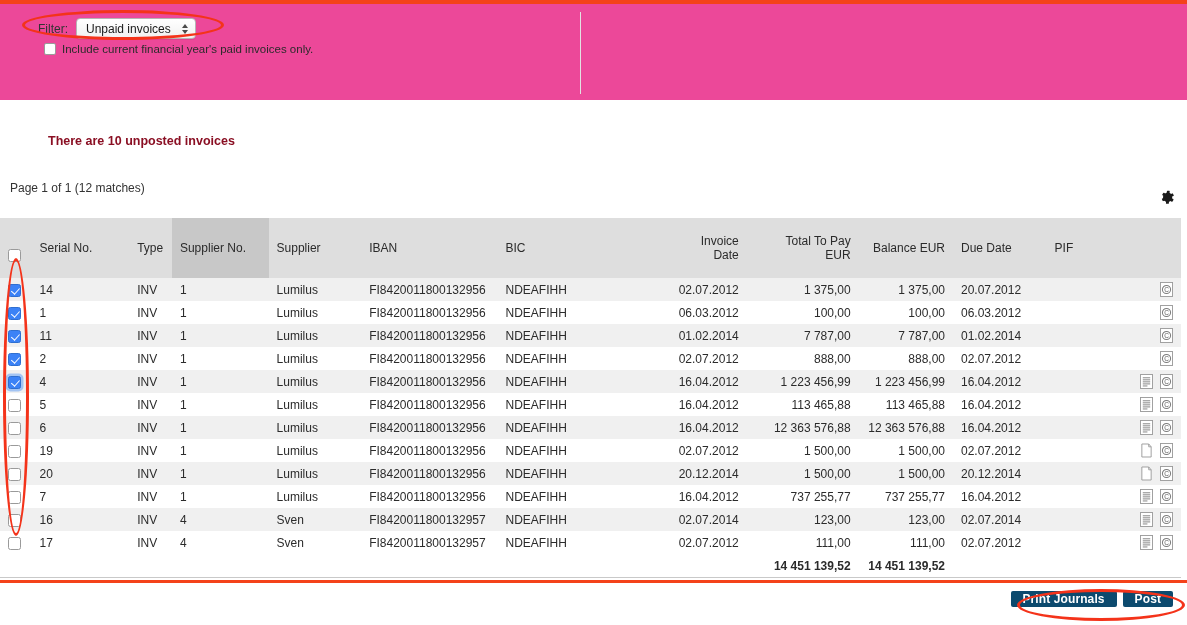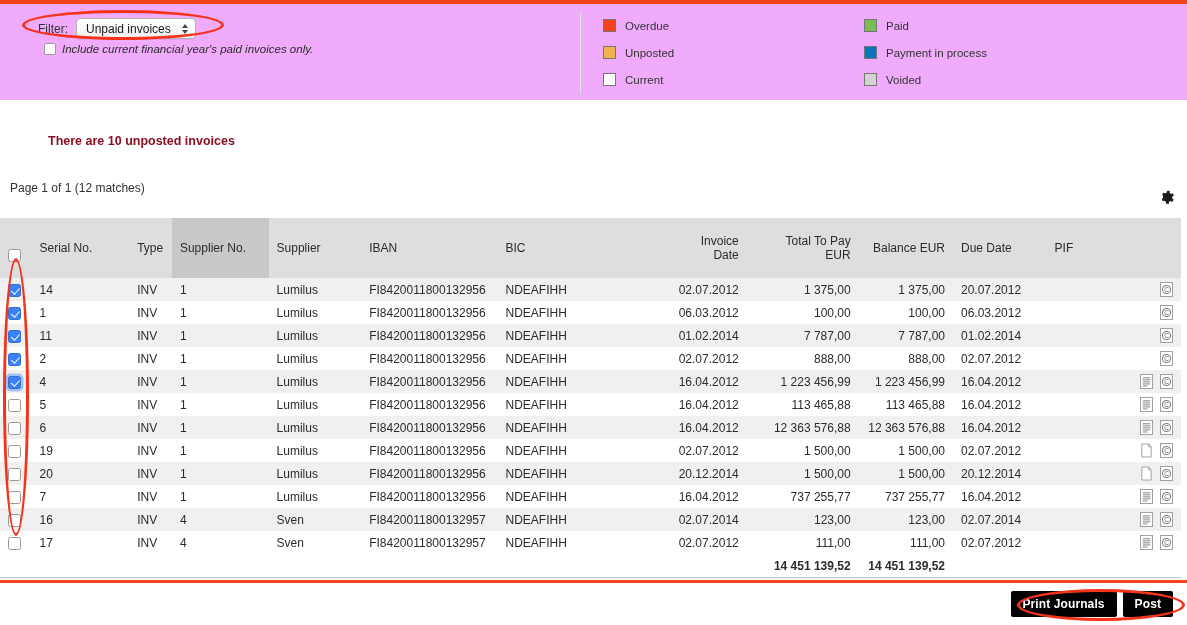--- a/index.html
+++ b/index.html
@@ -17,21 +17,21 @@
   .top-accent {
     position: absolute; top: 0; left: 0;
     width: 1187px; height: 4px;
     background: #f4421a;
   }
 
   
   .top-panel {
     position: absolute; top: 4px; left: 0;
     width: 1187px; height: 96px;
-    background: #f0abfc;
+    background: #ec4899;
   }
   .filter-row {
     position: absolute; top: 14px; left: 38px;
     display: flex; align-items: center; gap: 8px;
   }
   .filter-label { font-size: 12px; color: #333; }
   .select-box {
     position: relative;
     display: inline-flex; align-items: center;
     height: 21px; min-width: 115px;
@@ -53,21 +53,21 @@
     display: block; width: 0; height: 0;
     border-left: 3.5px solid transparent;
     border-right: 3.5px solid transparent;
   }
   .select-arrows i.up { border-bottom: 4px solid #4a4a4a; }
   .select-arrows i.down { border-top: 4px solid #4a4a4a; }
 
   .chk-row {
     position: absolute; top: 39px; left: 44px;
     display: flex; align-items: center; gap: 6px;
-    font-size: 11.5px; color: #2b2b2b; font-style: italic;
+    font-size: 11.5px; color: #2b2b2b;
   }
   .cbox {
     width: 12px; height: 12px;
     border: 1px solid #9a9a9a;
     border-radius: 2px;
     background: #fff;
     display: inline-block;
     flex: 0 0 auto;
     cursor: pointer;
   }
@@ -192,25 +192,25 @@
     background: #f4421a;
   }
   .footer-actions {
     position: absolute; top: 591px; left: 0;
     width: 1187px;
     display: flex; justify-content: flex-end;
     gap: 6px;
     padding-right: 14px;
   }
   .btn {
-    background: #000000;
+    background: #0c4a6e;
     color: #ffffff;
     border: none;
     border-radius: 2px;
-    height: 26px;
+    height: 16px;
     padding: 0 12px;
     font-size: 12px;
     font-weight: bold;
     font-family: "Liberation Sans", sans-serif;
     cursor: pointer;
     letter-spacing: 0.1px;
   }
 
   
   .ellipse {
@@ -242,48 +242,20 @@
         </span>
       </span>
     </div>
 
     <div class="chk-row">
       <span class="cbox"></span>
       <span>Include current financial year's paid invoices only.</span>
     </div>
 
     <div class="legend">
-      <div class="legend-col c1">
-        <div class="legend-item">
-          <span class="swatch" style="background:#f4421a"></span>
-          <span>Overdue</span>
-        </div>
-        <div class="legend-item">
-          <span class="swatch" style="background:#eeb34a"></span>
-          <span>Unposted</span>
-        </div>
-        <div class="legend-item">
-          <span class="swatch" style="background:#ffffff"></span>
-          <span>Current</span>
-        </div>
-      </div>
-      <div class="legend-col c2">
-        <div class="legend-item">
-          <span class="swatch" style="background:#79bd55"></span>
-          <span>Paid</span>
-        </div>
-        <div class="legend-item">
-          <span class="swatch" style="background:#0b72bd"></span>
-          <span>Payment in process</span>
-        </div>
-        <div class="legend-item">
-          <span class="swatch" style="background:#d2d2d2"></span>
-          <span>Voided</span>
-        </div>
-      </div>
     </div>
   </div>
 
   <div class="title-unposted">There are 10 unposted invoices</div>
   <div class="pageinfo">Page 1 of 1  (12 matches)</div>
 
   <span class="gear">
     <svg viewBox="0 0 20 20" width="19" height="19" aria-hidden="true">
       <path fill="#1a1a1a" d="M10 6.4a3.6 3.6 0 1 0 0 7.2 3.6 3.6 0 0 0 0-7.2zm0 5.4a1.8 1.8 0 1 1 0-3.6 1.8 1.8 0 0 1 0 3.6z"></path>
       <path fill="#1a1a1a" d="M17.3 11.5l-1.4-.5a6 6 0 0 0 0-2l1.4-.5a.6.6 0 0 0 .3-.8l-.8-1.7a.6.6 0 0 0-.8-.3l-1.3.6a6.2 6.2 0 0 0-1.5-1.2l.2-1.4a.6.6 0 0 0-.5-.7h-1.9a.6.6 0 0 0-.6.6l-.2 1.4a6.2 6.2 0 0 0-1.6.9l-1.2-.8a.6.6 0 0 0-.8.2l-1 1.6a.6.6 0 0 0 .2.8l1.2.8a6 6 0 0 0-.2 1.9l-1.3.6a.6.6 0 0 0-.3.8l.7 1.7c.1.3.5.5.8.3l1.4-.5c.4.5.9.9 1.4 1.2l-.1 1.5c0 .3.2.6.6.6h1.9c.3 0 .6-.3.6-.6l.1-1.4a6 6 0 0 0 1.6-.9l1.2.8c.3.2.7.1.9-.2l1-1.6a.6.6 0 0 0-.2-.8z"></path>

